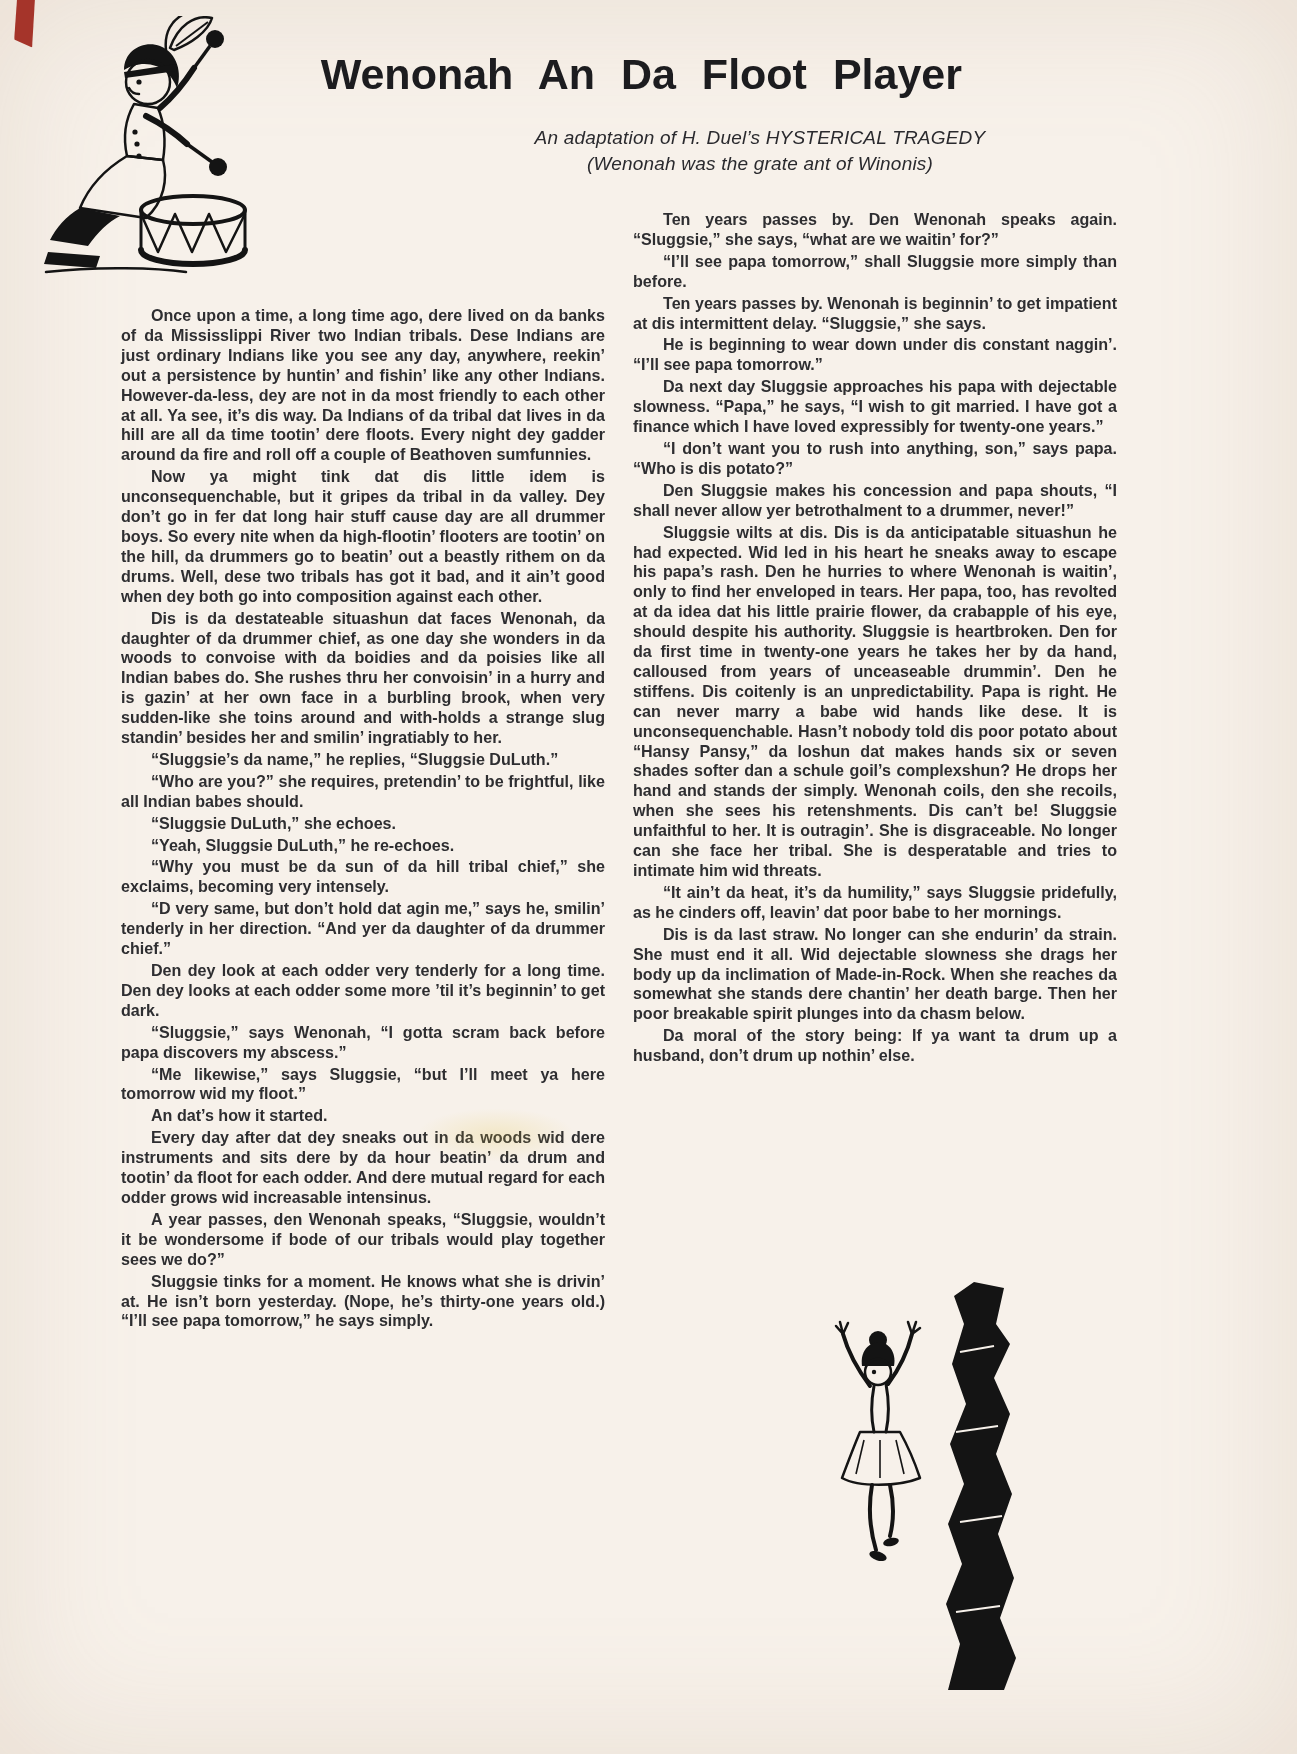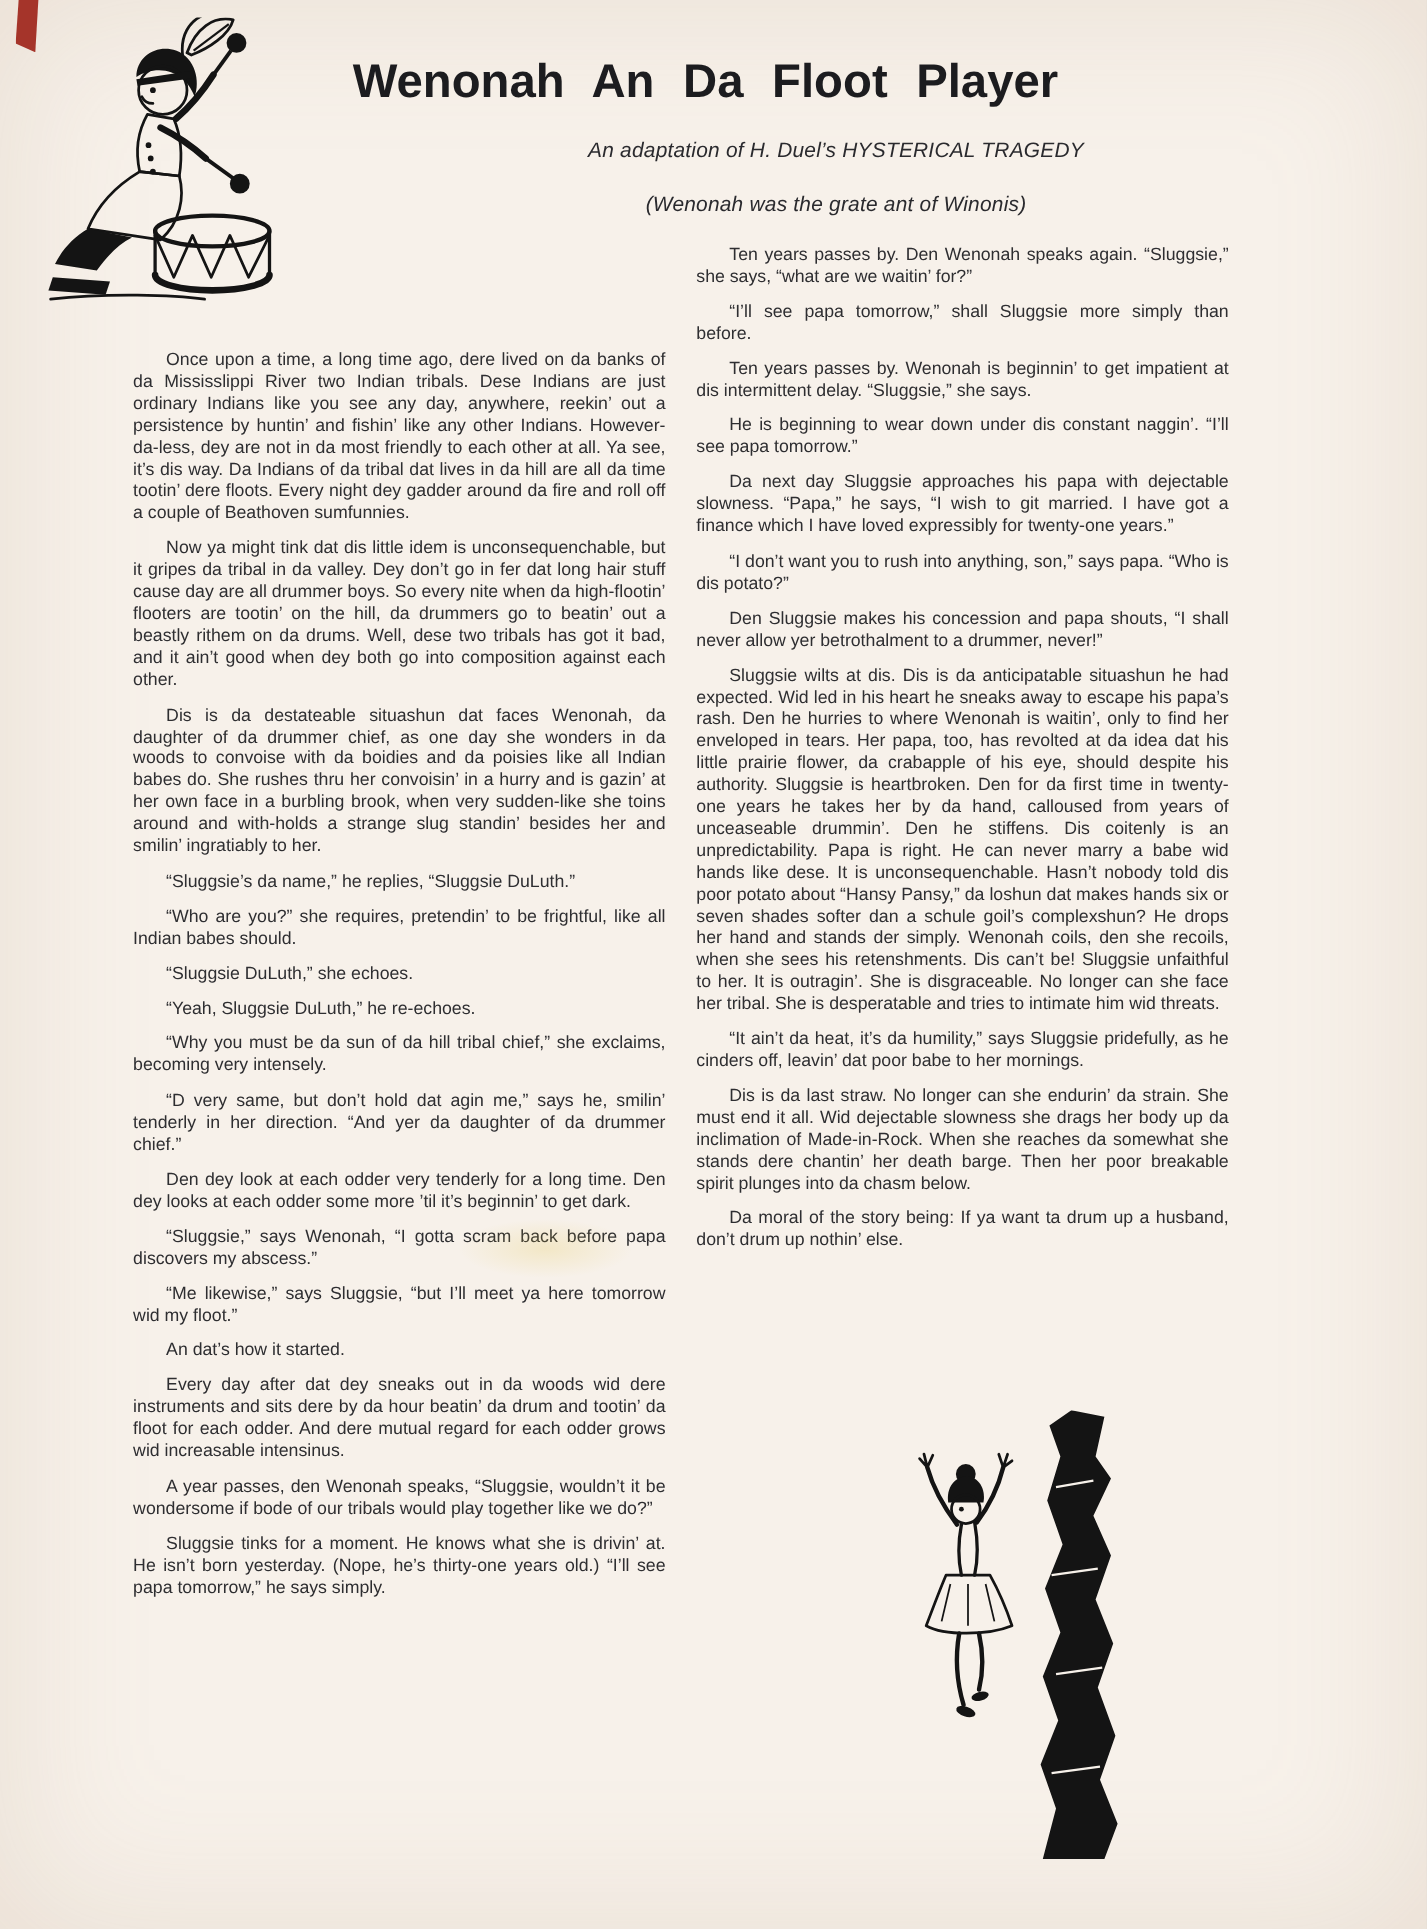--- a/index.html
+++ b/index.html
@@ -24,29 +24,29 @@
     margin:0;text-align:right;
     font-size:43px;font-weight:700;color:#1c1c1f;
     letter-spacing:0px;word-spacing:14px;
   }
   .subs{
     position:absolute;left:418px;top:126px;width:684px;
     text-align:center;font-size:19px;line-height:23px;color:#2a2a2e;
     letter-spacing:.2px;
     font-style:italic;
   }
-  .subs .sub2{margin-top:26px;}
+  .subs .sub2{margin-top:3px;}
   .col{
     position:absolute;width:484px;
     font-size:16.1px;line-height:19.9px;
     text-align:justify;
     hyphens:auto;-webkit-hyphens:auto;
     color:#2e2e31;
   }
-  .col p{margin:12px 0 2px 0;text-indent:30px;}
+  .col p{margin:0 0 2px 0;text-indent:30px;font-weight:bold;}
   .col-left{left:121px;top:306px;}
   .col-right{left:633px;top:210px;}
   .drummer{position:absolute;left:28px;top:16px;}
   .cliff{position:absolute;left:798px;top:1282px;}
   .stain{
     position:absolute;left:416px;top:1108px;width:160px;height:54px;
     background:radial-gradient(ellipse at center, rgba(226,196,70,.22), rgba(226,196,70,0) 70%);
     border-radius:50%;
     pointer-events:none;
   }
@@ -113,21 +113,21 @@
       <p>“Who are you?” she requires, pretendin’ to be frightful, like all Indian babes should.</p>
       <p>“Sluggsie DuLuth,” she echoes.</p>
       <p>“Yeah, Sluggsie DuLuth,” he re-echoes.</p>
       <p>“Why you must be da sun of da hill tribal chief,” she exclaims, becoming very intensely.</p>
       <p>“D very same, but don’t hold dat agin me,” says he, smilin’ tenderly in her direction. “And yer da daughter of da drummer chief.”</p>
       <p>Den dey look at each odder very tenderly for a long time. Den dey looks at each odder some more ’til it’s beginnin’ to get dark.</p>
       <p>“Sluggsie,” says Wenonah, “I gotta scram back before papa discovers my abscess.”</p>
       <p>“Me likewise,” says Sluggsie, “but I’ll meet ya here tomorrow wid my floot.”</p>
       <p>An dat’s how it started.</p>
       <p>Every day after dat dey sneaks out in da woods wid dere instruments and sits dere by da hour beatin’ da drum and tootin’ da floot for each odder. And dere mutual regard for each odder grows wid increasable intensinus.</p>
-      <p>A year passes, den Wenonah speaks, “Sluggsie, wouldn’t it be wondersome if bode of our tribals would play together like we do?”</p>
+      <p>A year passes, den Wenonah speaks, “Sluggsie, wouldn’t it be wondersome if bode of our tribals would play together sees we do?”</p>
       <p>Sluggsie tinks for a moment. He knows what she is drivin’ at. He isn’t born yesterday. (Nope, he’s thirty-one years old.) “I’ll see papa tomorrow,” he says simply.</p>
     </div>
   <div class="col col-right" lang="en">
       <p>Ten years passes by. Den Wenonah speaks again. “Sluggsie,” she says, “what are we waitin’ for?”</p>
       <p>“I’ll see papa tomorrow,” shall Sluggsie more simply than before.</p>
       <p>Ten years passes by. Wenonah is beginnin’ to get impatient at dis intermittent delay. “Sluggsie,” she says.</p>
       <p>He is beginning to wear down under dis constant naggin’. “I’ll see papa tomorrow.”</p>
       <p>Da next day Sluggsie approaches his papa with dejectable slowness. “Papa,” he says, “I wish to git married. I have got a finance which I have loved expressibly for twenty-one years.”</p>
       <p>“I don’t want you to rush into anything, son,” says papa. “Who is dis potato?”</p>
       <p>Den Sluggsie makes his concession and papa shouts, “I shall never allow yer betrothalment to a drummer, never!”</p>

